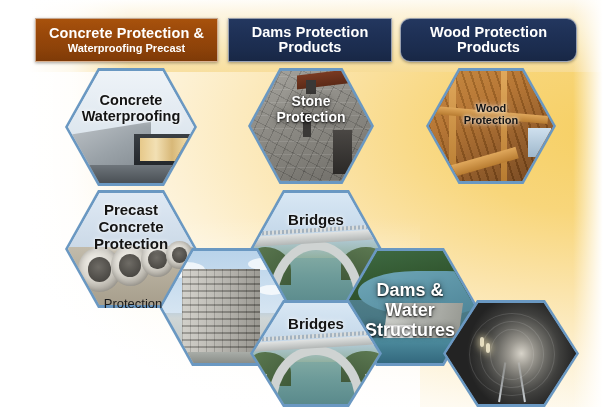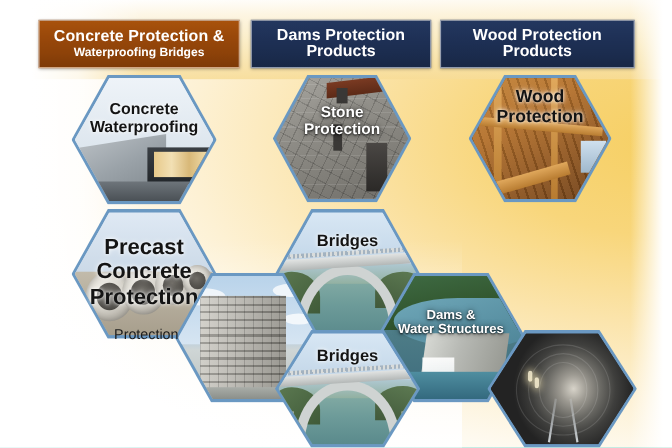--- a/index.html
+++ b/index.html
@@ -230,29 +230,29 @@
 <div id="stage">
 
   <div class="bg-base"></div>
   <div class="bg-topband"></div>
   <div class="bg-leftfade"></div>
   <div class="bg-bottomfade"></div>
   <div class="bg-rightedge"></div>
 
   <div class="banner banner-brown" style="left:35px;top:18px;width:183px;height:44px;">
     <div class="l1" style="font-size:14.5px;">Concrete Protection &amp;</div>
-    <div class="l2" style="font-size:11px;margin-top:2px;">Waterproofing Bridges</div>
+    <div class="l2" style="font-size:11px;margin-top:2px;">Waterproofing Precast</div>
   </div>
 
   <div class="banner banner-navy" style="left:228px;top:18px;width:164px;height:44px;">
     <div class="l1" style="font-size:14.5px;">Dams Protection</div>
     <div class="l2" style="font-size:14.5px;">Products</div>
   </div>
 
-  <div class="banner banner-navy" style="left:400px;top:18px;width:177px;height:44px;">
+  <div class="banner banner-navy" style="left:400px;top:18px;width:177px;height:44px;border-radius:10px;">
     <div class="l1" style="font-size:14.5px;">Wood Protection</div>
     <div class="l2" style="font-size:14.5px;">Products</div>
   </div>
 
   <div class="hex" style="left:65px;top:68px;width:132px;height:118px;">
     <div class="hex-in">
       <div class="art art-cw">
         <div class="sky"></div>
         <div class="slab"></div>
         <div class="glass"></div>
@@ -286,21 +286,21 @@
     <div class="hex-in">
       <div class="art art-wd">
         <div class="base"></div>
         <div class="beam b3"></div>
         <div class="beam b4"></div>
         <div class="beam b2"></div>
         <div class="sky"></div>
         <div class="beam b1"></div>
       </div>
     </div>
-    <div class="hex-label" style="top:12px;font-size:16px;">
+    <div class="hex-label" style="top:34px;font-size:11px;">
       <div>Wood</div>
       <div>Protection</div>
     </div>
   </div>
 
   <div class="hex" style="left:65px;top:190px;width:132px;height:118px;">
     <div class="hex-in">
       <div class="art art-pc">
         <div class="sky"></div>
         <div class="dirt"></div>
@@ -311,21 +311,21 @@
             <div class="bore"></div>
           </div>
         <div class="pipe" style="left:58%;top:44%;width:26%;height:31%;">
             <div class="bore"></div>
           </div>
         <div class="pipe" style="left:78%;top:43%;width:21%;height:25%;">
             <div class="bore"></div>
           </div>
       </div>
     </div>
-    <div class="hex-label" style="top:24px;font-size:20px;">
+    <div class="hex-label" style="top:12px;font-size:15px;">
       <div>Precast</div>
       <div>Concrete</div>
       <div>Protection</div>
     </div>
   </div>
 
   <div class="hex" style="left:250px;top:190px;width:132px;height:118px;">
     <div class="hex-in">
       <div class="art art-br">
         <div class="sky"></div>
@@ -366,21 +366,21 @@
   <div class="hex" style="left:342px;top:248px;width:136px;height:118px;">
     <div class="hex-in">
       <div class="art art-dm">
         <div class="forest"></div>
         <div class="lake"></div>
         <div class="wall"></div>
         <div class="spill"></div>
         <div class="river"></div>
       </div>
     </div>
-    <div class="hex-label light" style="top:32px;font-size:12px;">
+    <div class="hex-label light" style="top:32px;font-size:18px;">
       <div>Dams &amp;</div>
       <div>Water Structures</div>
     </div>
   </div>
 
   <div class="hex" style="left:250px;top:300px;width:132px;height:107px;">
     <div class="hex-in">
       <div class="art art-br">
         <div class="sky"></div>
         <div class="water"></div>

